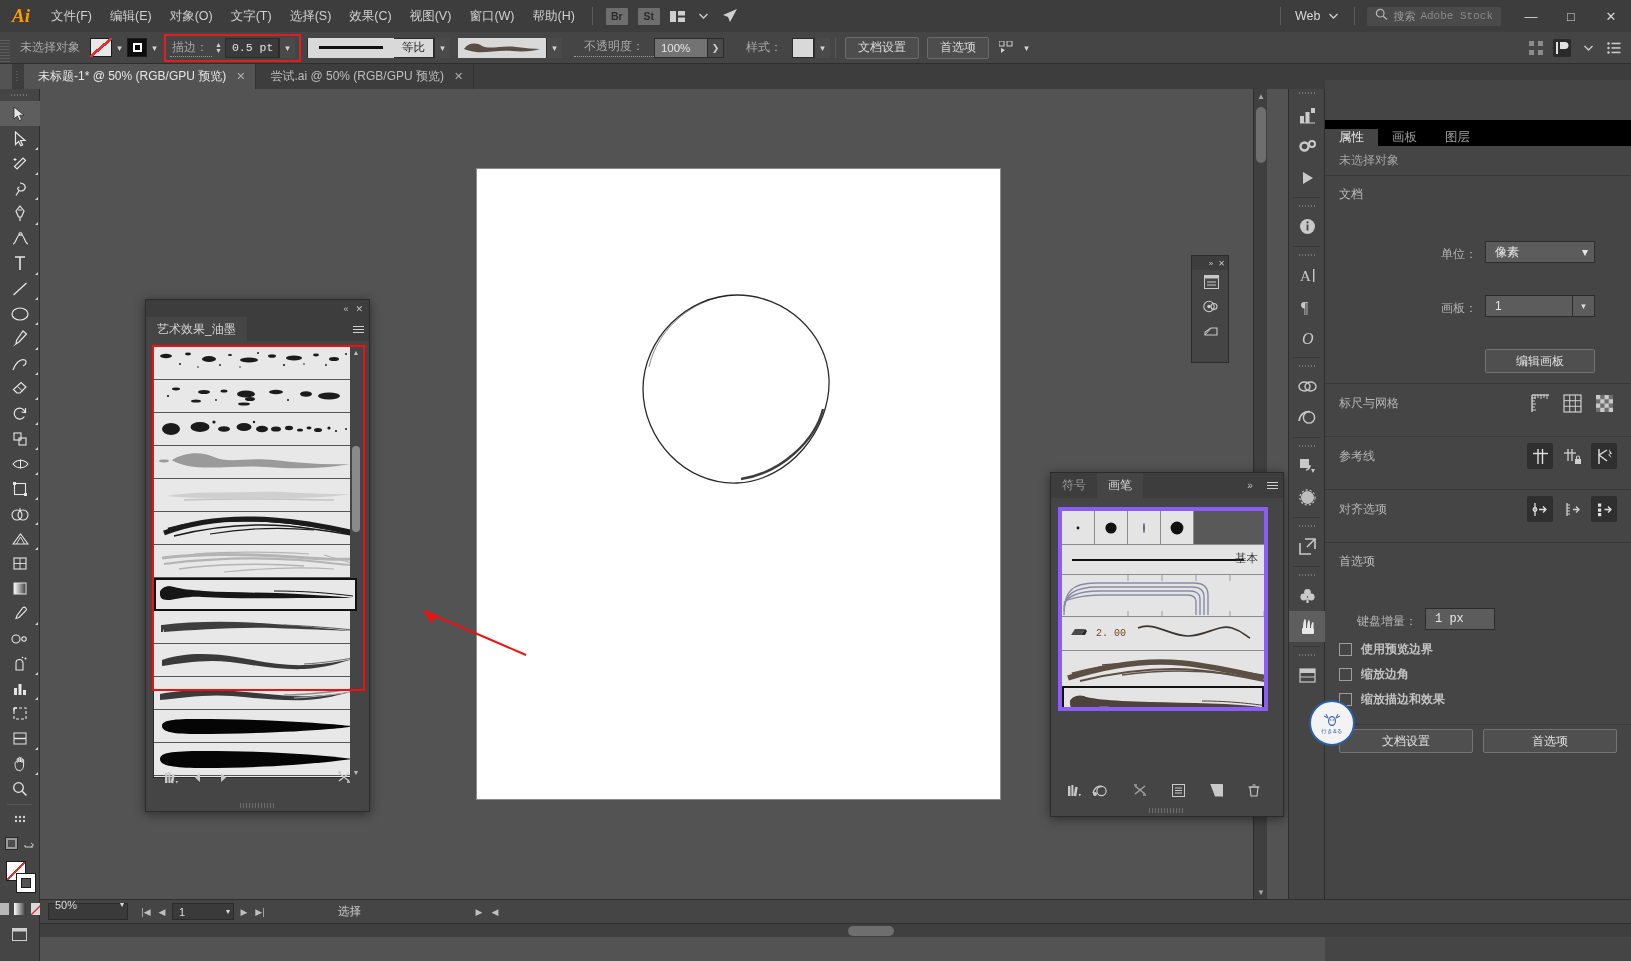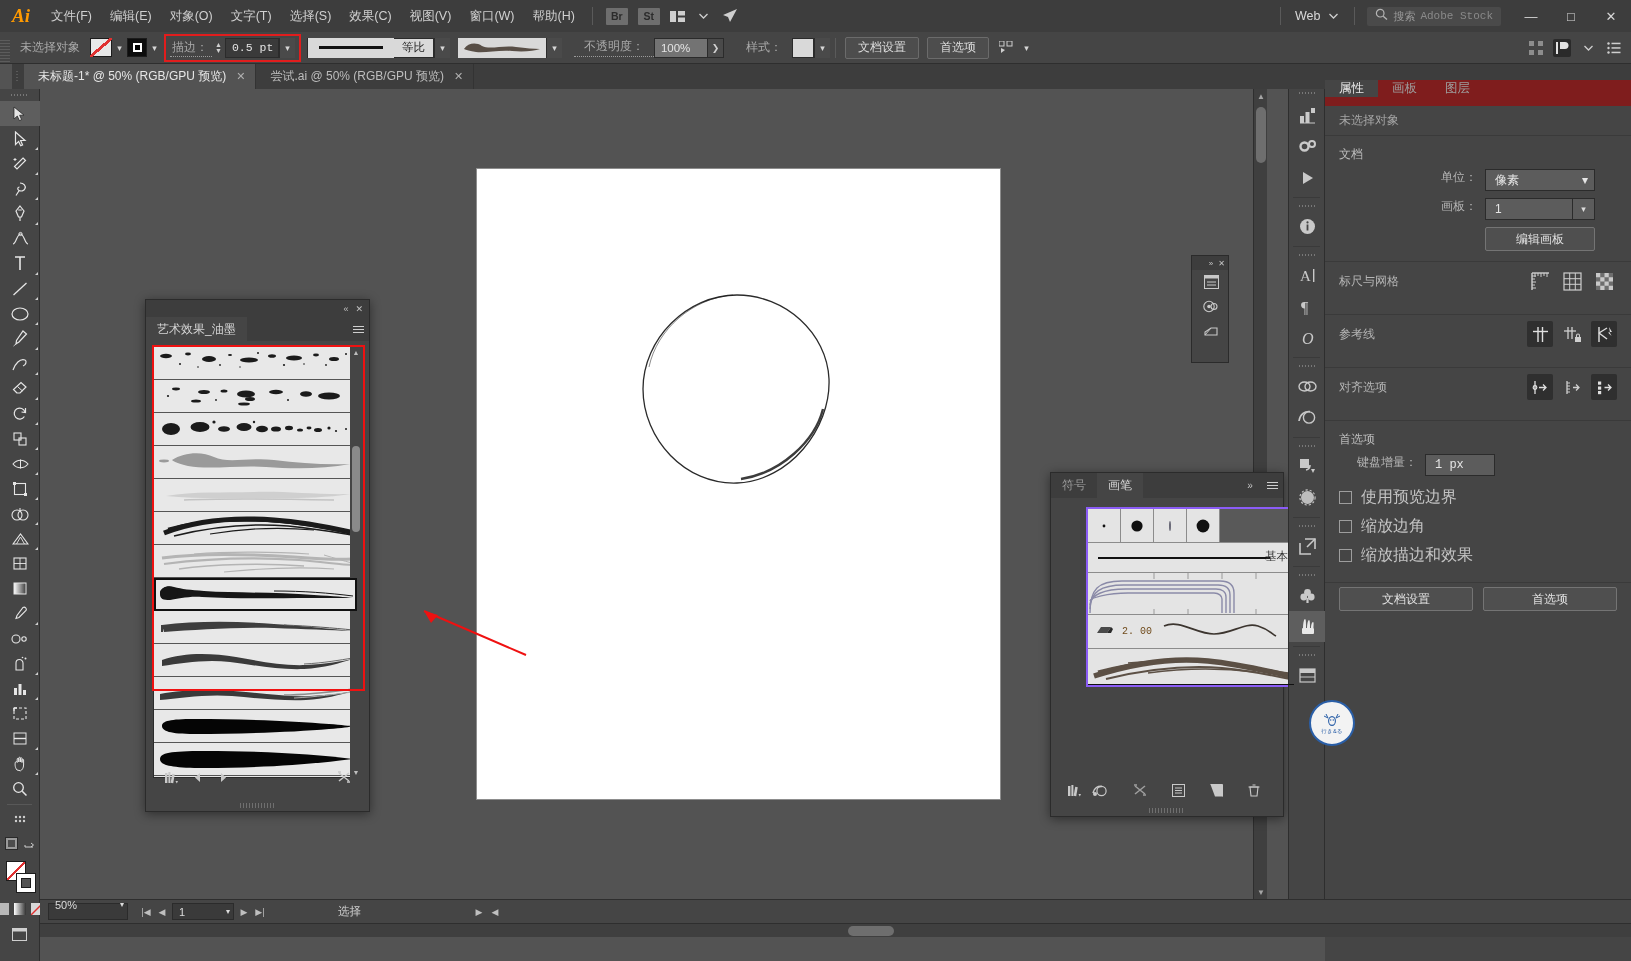--- a/index.html
+++ b/index.html
@@ -245,22 +245,22 @@
     background-image:repeating-linear-gradient(to right,#7a7a7a 0 1px,transparent 1px 3px);
     background-size:100% 1px; background-repeat:repeat-y; opacity:.8; }
 
   
   .panel-brush {
     position:absolute; left:1050px; top:472px; width:234px; height:345px;
     background:#454545; border:1px solid #2b2b2b; box-shadow:0 2px 10px rgba(0,0,0,.45);
   }
   .brush-tabrow { height:25px; background:#3d3d3d; display:flex; align-items:stretch; }
   .brush-list {
-    position:absolute; left:7px; top:34px; width:210px; height:180px;
-    background:#e4e4e4; border:2px solid #8b5cf6; overflow:hidden;margin-left:28px;
+    position:absolute; left:7px; top:34px; width:210px; height:204px;
+    background:#e4e4e4; border:4px solid #8b5cf6; overflow:hidden;
   }
   .calligrow { height:33px; display:flex; background:#e4e4e4; }
   .calligcell { width:33px; height:33px; border-right:1px solid #8c8c8c;
                 display:flex; align-items:center; justify-content:center; background:#e4e4e4; }
   .brow { border-top:1px solid #8c8c8c; background:#e4e4e4; position:relative; }
   .brow.sel { outline:2px solid #111; outline-offset:-2px; z-index:3; }
   .brush-foot { position:absolute; left:0; bottom:14px; width:100%; height:24px;
                 display:flex; align-items:center; padding:0 10px; }
   .bf-right { margin-left:auto; display:flex; align-items:center; gap:12px; padding-right:6px; }
 
@@ -282,27 +282,27 @@
   .rail-grip { height:9px;
     background-image:repeating-linear-gradient(to right,#787878 0 1px,transparent 1px 3px);
     background-repeat:no-repeat; background-size:17px 2px; background-position:10px 3px; }
   .rail-ic { width:37px; height:31px; display:flex; align-items:center; justify-content:center; }
   .rail-ic.active { background:#5e5e5e; }
   .rail-div { height:1px; background:#3a3a3a; margin:2px 4px; }
 
   .propdock {
     position:absolute; left:1325px; top:80px; width:306px; height:881px; background:#454545;
   }
-  .prop-tabs { height:26px; background:#7f1d1d; display:flex; align-items:flex-start; }
+  .prop-tabs { height:26px; background:#000000; display:flex; align-items:flex-end;margin-top:40px; }
   .prop-tab { padding:0 14px; display:flex; align-items:center; font-size:12.5px; color:#9e9e9e; }
   .prop-tab.active { background:#454545; color:#e8e8e8; }
   .prop-nosel { height:30px; display:flex; align-items:center; padding-left:14px;
                 font-size:12px; color:#a5a5a5; border-bottom:1px solid #3a3a3a; }
   .sect-title { font-size:12px; color:#bdbdbd; padding:10px 0 6px 14px; }
-  .row { display:flex; align-items:flex-start; margin-bottom:7px; padding-right:4px; }
+  .row { display:flex; align-items:flex-end; margin-bottom:7px; padding-right:4px;margin-top:32px; }
   .row .lab { font-size:12px; color:#b5b5b5; text-align:right; width:160px; padding-right:8px; }
   .sel-ctl {
     flex:1; height:22px; background:#5c5c5c; border:1px solid #2b2b2b; display:flex;
     align-items:center; justify-content:space-between; padding:0 6px 0 9px;
     font-size:12px; color:#e6e6e6;
   }
   .num-ctl {
     height:22px; background:#5c5c5c; border:1px solid #2b2b2b; display:flex; align-items:center;
     padding-left:9px; font-size:12px; color:#e6e6e6; width:78px;
   }
@@ -314,21 +314,21 @@
     display:flex; align-items:center; justify-content:center; border-radius:2px;
   }
   .hr { height:1px; background:#3a3a3a; margin:10px 0 0 0; }
   .icon-row { display:flex; align-items:center; padding:6px 14px 10px 14px; }
   .icon-row .lab2 { font-size:12px; color:#b5b5b5; flex:1; }
   .sqbtn { width:26px; height:26px; display:flex; align-items:center; justify-content:center;
            margin-left:6px; border-radius:2px; }
   .sqbtn.on { background:#2f2f2f; }
   .chk-row { display:flex; align-items:center; padding:4px 14px; gap:9px; }
   .chkbox { width:13px; height:13px; border:1px solid #9d9d9d; background:#454545; }
-  .chk-label { font-size:16px; color:#c3c3c3; }
+  .chk-label { font-size:12px; color:#c3c3c3;font-weight:bold; }
   .qa-btns { display:flex; gap:10px; padding:4px 14px 0 14px; }
   .qa-btns .wide-btn { flex:1; }
 
   
   .wm {
     position:absolute; left:1309px; top:700px; width:46px; height:46px; border-radius:50%;
     background:#f3f3f3; border:2px solid #2a5fa8; display:flex; flex-direction:column;
     align-items:center; justify-content:center;
   }
   .wm .t { font-size:5.5px; color:#2a5fa8; letter-spacing:.3px; }

